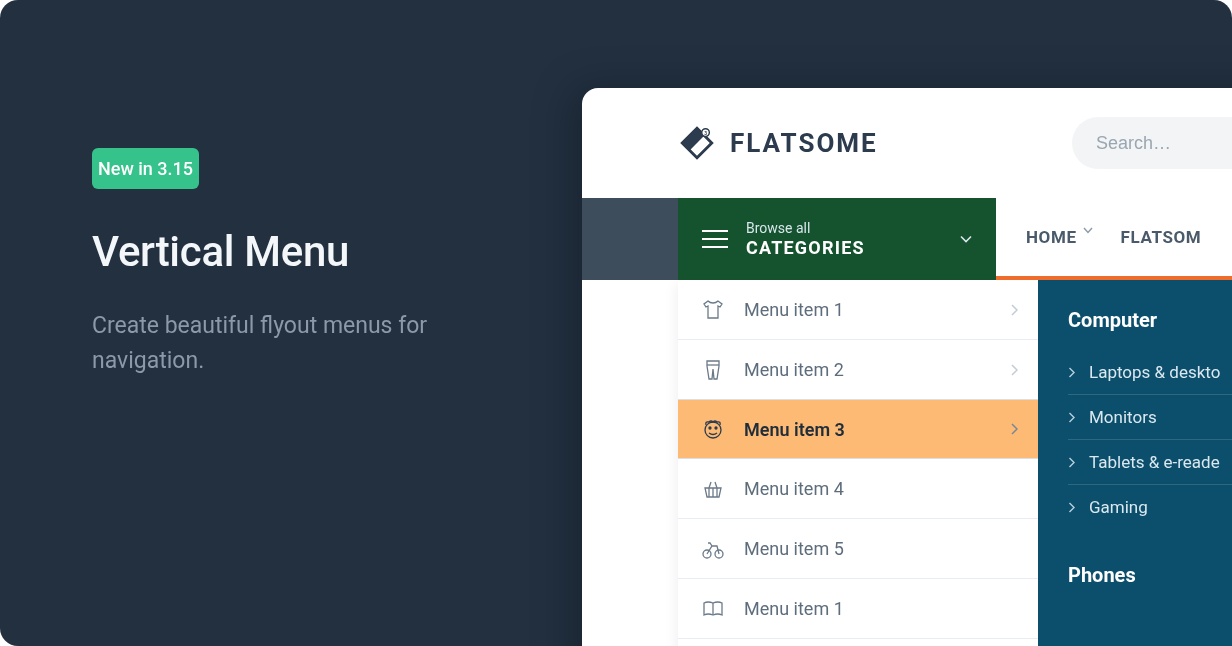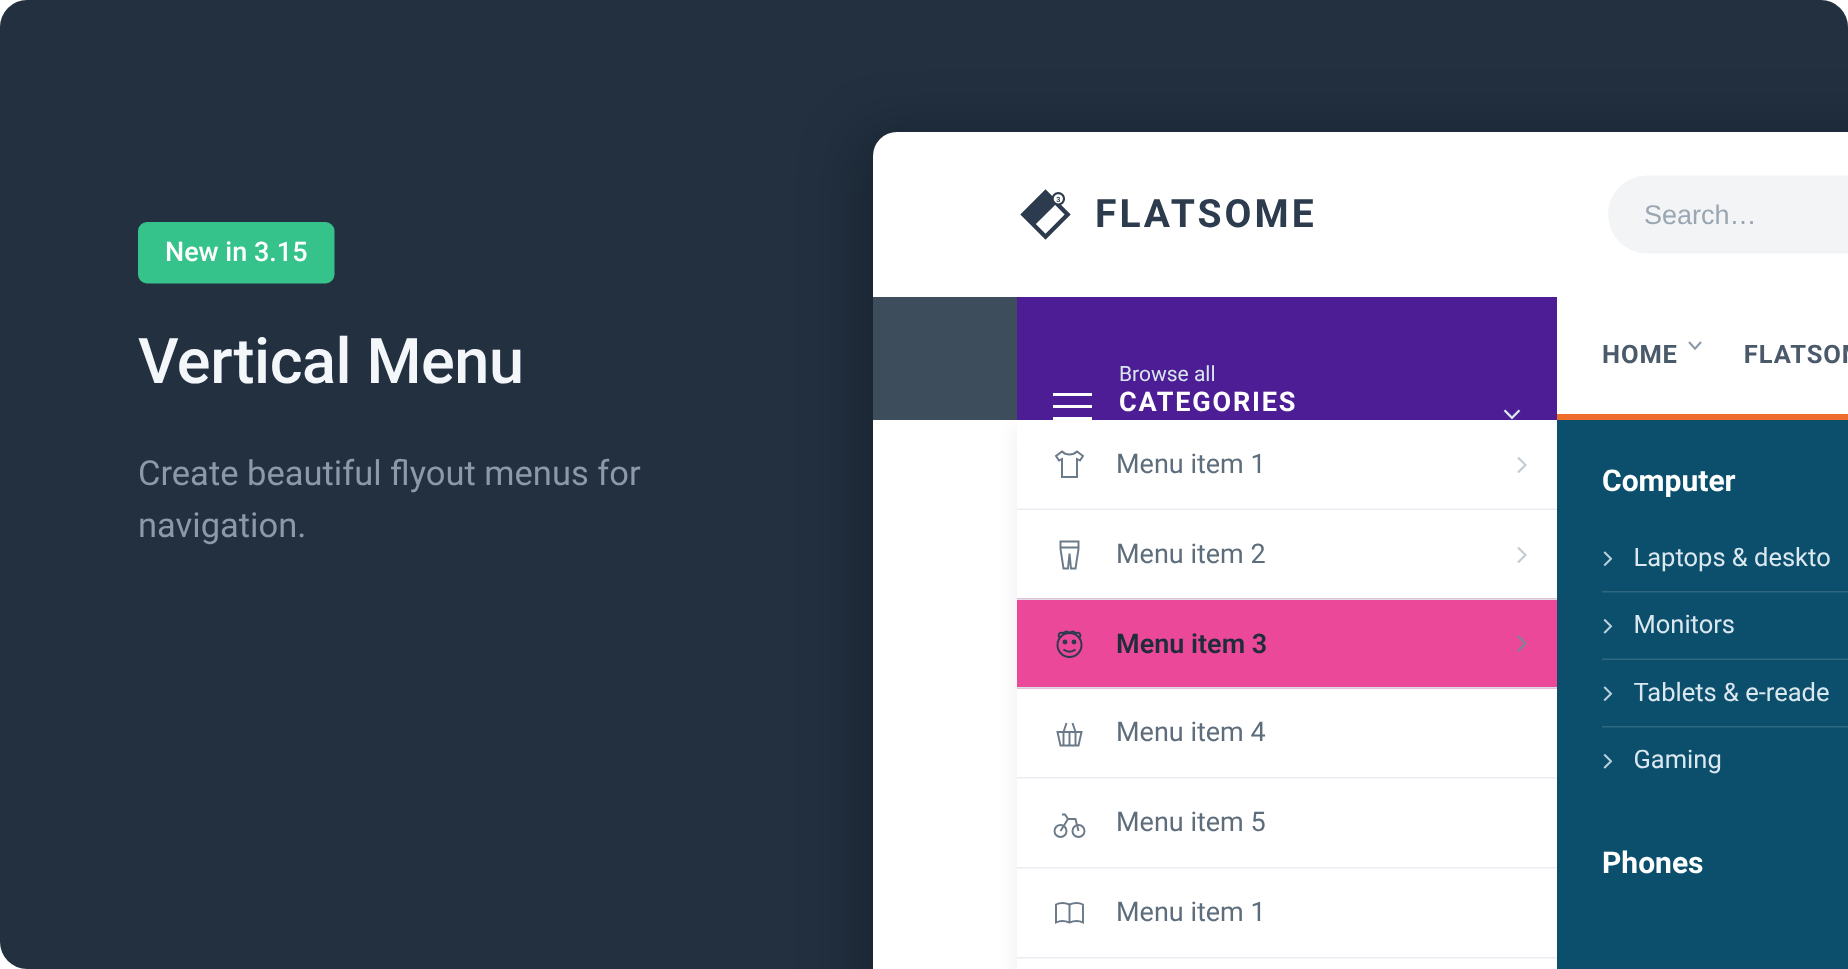--- a/index.html
+++ b/index.html
@@ -24,23 +24,23 @@
   top: 148px;
   width: 440px;
   color: #fff;
 }
 .badge {
   display: inline-block;
   background: #35c28b;
   color: #fff;
   font-size: 18px;
   font-weight: 500;
-  padding: 10px 18px;
+  padding: 10px 6px;
   border-radius: 6px;
-  margin-bottom: 26px;
+  margin-bottom: 36px;
   text-align: right;
 }
 .promo h1 {
   font-size: 42px;
   line-height: 1.3;
   font-weight: 500;
   letter-spacing: -0.3px;
   color: #f4f7fa;
 }
 .promo p {
@@ -112,25 +112,25 @@
   background: #fff;
   display: flex;
   align-items: stretch;
   position: relative;
 }
 .gutter {
   width: 96px;
   background: #3e4d5c;
 }
 .cat-toggle {
-  width: 360px;
-  background: #4c1d95;
+  width: 318px;
+  background: #14532d;
   color: #fff;
   display: flex;
-  align-items: flex-end;
+  align-items: center;
   padding: 0 24px;
   gap: 18px;
   cursor: pointer;
 }
 .hamburger {
   width: 26px;
   height: 18px;
   display: flex;
   flex-direction: column;
   justify-content: space-between;
@@ -187,21 +187,21 @@
   color: #5e6d7c;
   font-size: 18px;
   cursor: pointer;
 }
 .menu-item.active {
   color: #1f2d3a;
   font-weight: 600;
   border-bottom: 1px solid #d9dfe5;
   border-top: 1px solid #d9dfe5;
   margin-top: -1px;
-  background: #ec4899;
+  background: #fdba74;
 }
 .menu-item .mi-icon {
   width: 26px;
   height: 26px;
   display: flex;
   align-items: center;
   justify-content: center;
   color: #6b7a89;
 }
 .menu-item.active .mi-icon { color: #2c3b4d; }

